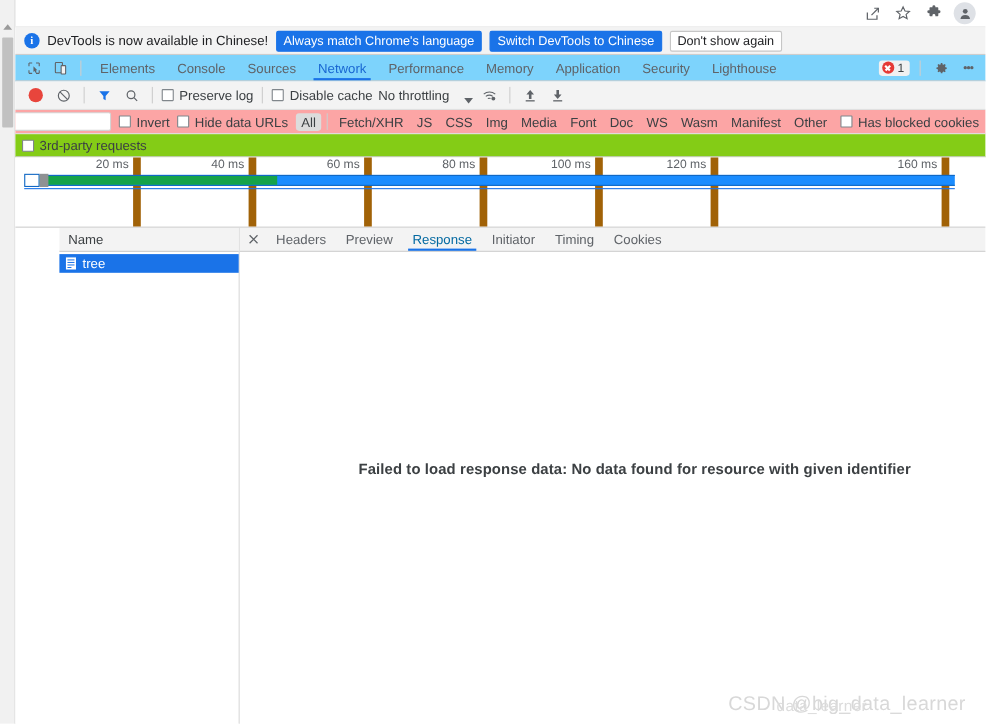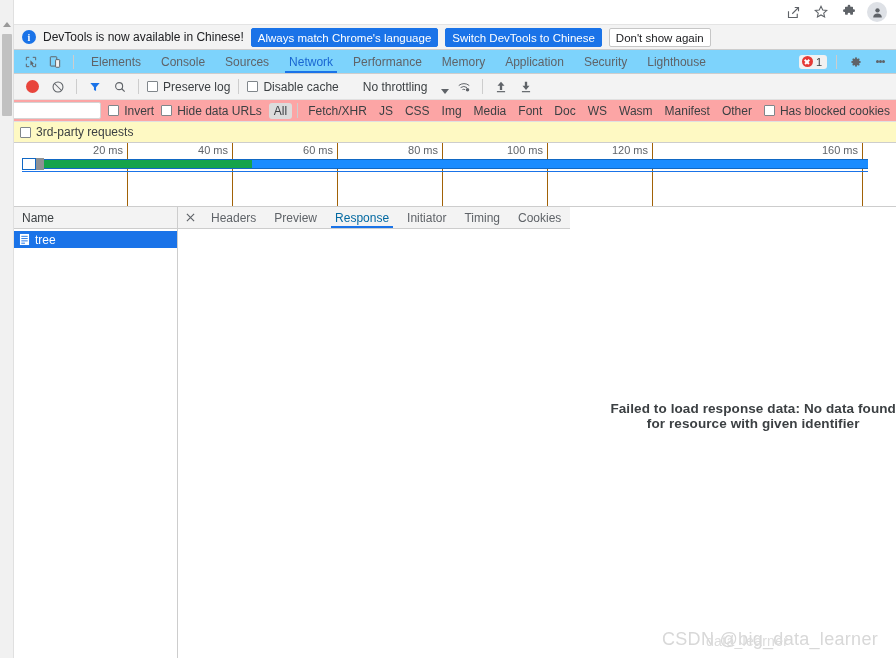--- a/index.html
+++ b/index.html
@@ -127,21 +127,21 @@
   }
   .rec-dot { width: 13px; height: 13px; border-radius: 50%; background: #e8453c; margin: 0 4px 0 6px; }
   .ic-btn { width: 20px; height: 20px; display: flex; align-items: center; justify-content: center; color: #5f6368; }
   .ic-btn.filter-on { color: #1a73e8; }
   .vsep { width: 1px; height: 15px; background: #cdcdcd; margin: 0 3px; }
   .cb-label { display: flex; align-items: center; gap: 5px; white-space: nowrap; }
   .cbx {
     width: 11px; height: 11px; border: 1px solid #80868b; background: #fff;
     border-radius: 1px; flex: none;
   }
-  .throttle { display: flex; align-items: flex-end; gap: 4px; white-space: nowrap; margin-left: 19px; }
+  .throttle { display: flex; align-items: flex-end; gap: 4px; white-space: nowrap; }
   .caret-dn {
     width: 0; height: 0; border-left: 4px solid transparent; border-right: 4px solid transparent;
     border-top: 5px solid #5f6368; margin-left: 10px;
   }
 
   
   .filter-row {
     height: 22px; min-height: 22px; background: #fca5a5;
     border-bottom: 1px solid #e0e0e0;
     display: flex; align-items: center; padding: 0 6px; gap: 7px;
@@ -151,32 +151,32 @@
     width: 138px; height: 17px; background: #fff; border: 1px solid #d4d4d4;
     border-radius: 2px; font-size: 12px; color: #9aa0a6; padding: 0 4px;
     font-family: "Liberation Sans", sans-serif; line-height: 15px;
   }
   .ftype { padding: 1px 5px; border-radius: 3px; white-space: nowrap; color: #3c4043; }
   .ftype.active { background: #dcdcdc; }
   .ftypes { display: flex; align-items: center; gap: 2px; }
 
   
   .third-row {
-    height: 21px; min-height: 21px; background: #fef9c3;
+    height: 21px; min-height: 21px; background: #84cc16;
     border-bottom: 1px solid #cdcdcd;
     display: flex; align-items: center; padding: 0 6px; font-size: 12px; color: #3c4043;
   }
 
   
   .overview {
     height: 64px; min-height: 64px; background: #fff;
     border-bottom: 1px solid #cdcdcd; position: relative; overflow: hidden;
   }
   .ov-tick {
-    position: absolute; top: 0; height: 64px; border-right: 1px solid #a16207;
+    position: absolute; top: 0; height: 64px; border-right: 7px solid #a16207;
   }
   .ov-tick span {
     position: absolute; right: 4px; top: 0; font-size: 11px; color: #5f6368;
     white-space: nowrap; line-height: 14px;
   }
   .ov-bar-blue {
     position: absolute; left: 8px; top: 16px; right: 28px; height: 10px;
     background: #1a8cff; border-top: 1px solid #1168c4; border-bottom: 1px solid #1168c4;
   }
   .ov-bar-green {
@@ -193,36 +193,36 @@
   }
   .ov-bottomline {
     position: absolute; left: 8px; right: 28px; top: 28px; height: 1px; background: #1a73e8;
   }
 
   
   .content { flex: 1; display: flex; min-height: 0; }
 
   .req-pane {
     width: 164px; min-width: 164px; display: flex; flex-direction: column;
-    border-right: 1px solid #cdcdcd; background: #fff;
+    border-right: 1px solid #cdcdcd; background: #fff; margin-left: 40px;
   }
   .req-head {
     height: 22px; min-height: 22px; background: #f3f3f3;
     border-bottom: 1px solid #cdcdcd; display: flex; align-items: center;
     padding-left: 8px; font-size: 12px; color: #3c4043;
   }
   .req-list { flex: 1; padding-top: 2px; }
   .req-row {
     height: 17px; display: flex; align-items: center; gap: 5px;
     padding-left: 5px; font-size: 12px; color: #202124;
   }
   .req-row.selected { background: #1a73e8; color: #fff; }
   .doc-icon { width: 11px; height: 13px; flex: none; }
 
-  .detail-pane { flex: 1; display: flex; flex-direction: row; background: #fff; min-width: 0; }
+  .detail-pane { flex: 1; display: flex; flex-direction: column; background: #fff; min-width: 0; }
   .detail-tabs {
     height: 22px; min-height: 22px; background: #f3f3f3;
     border-bottom: 1px solid #cdcdcd;
     display: flex; align-items: stretch; font-size: 12px; color: #5f6368;
   }
   .dt-close {
     width: 24px; display: flex; align-items: center; justify-content: center;
     color: #5f6368; font-size: 12px;
   }
   .dt-tab { padding: 0 9px; display: flex; align-items: center; position: relative; white-space: nowrap; }

